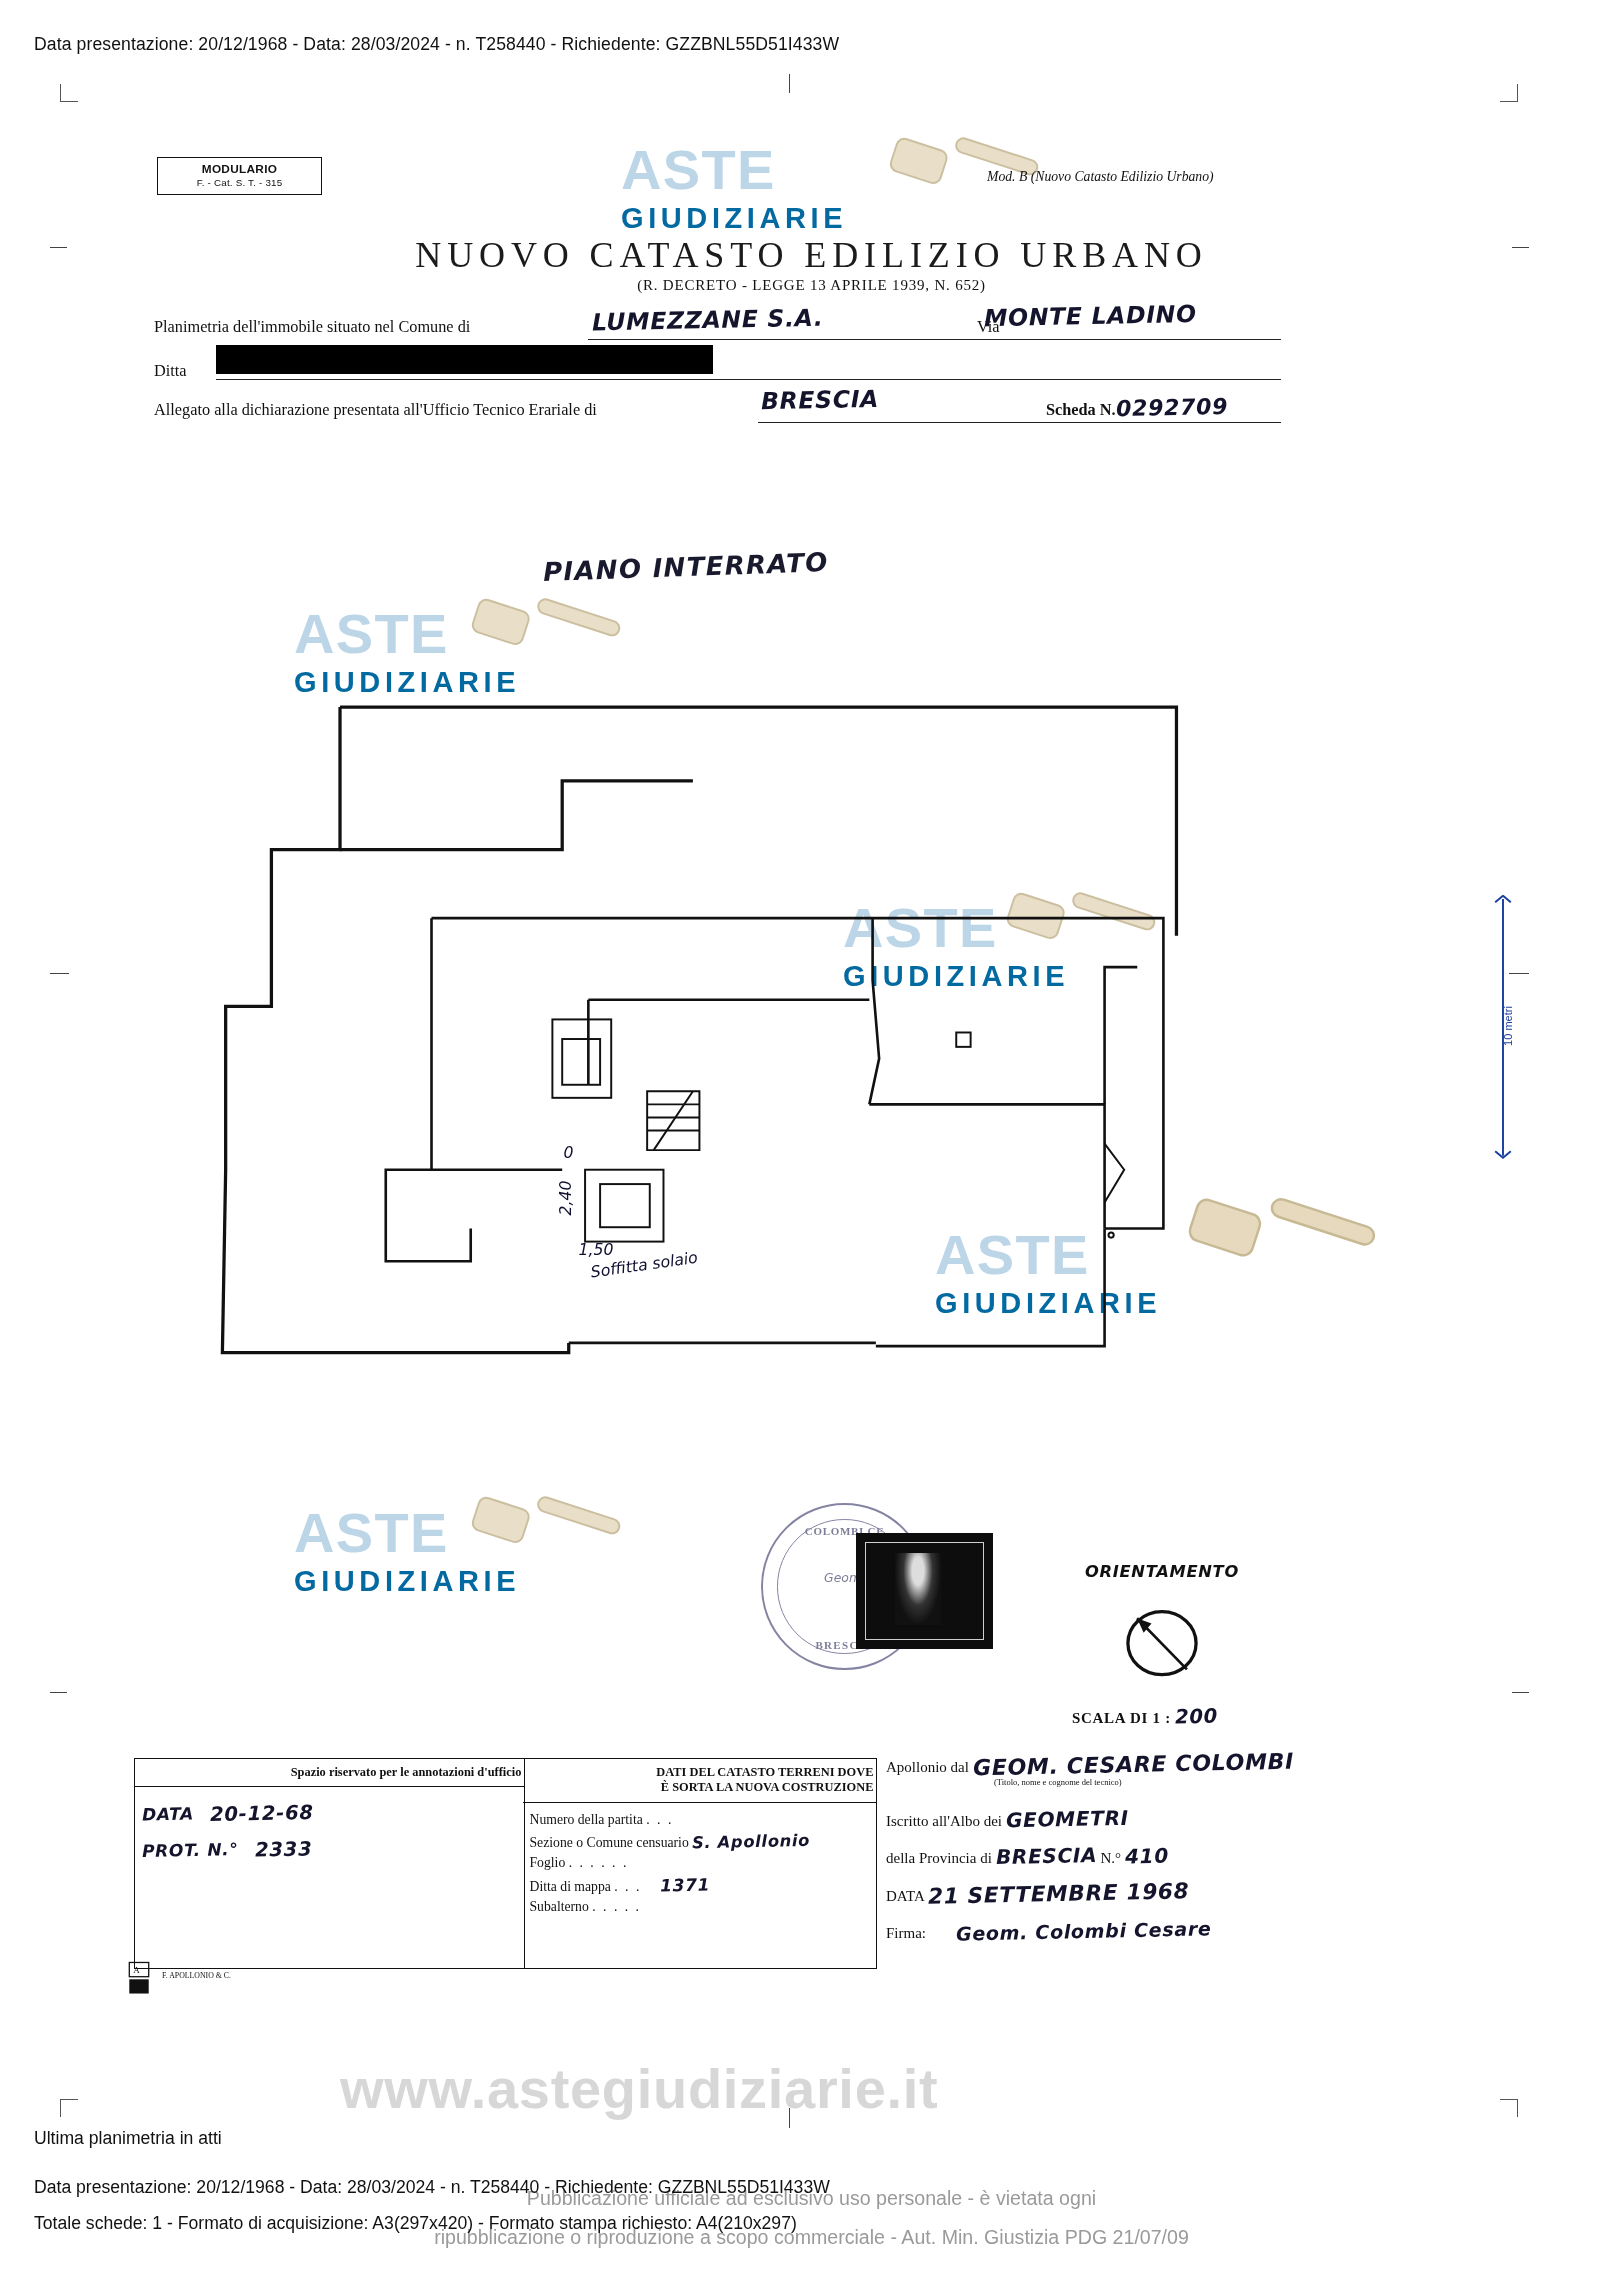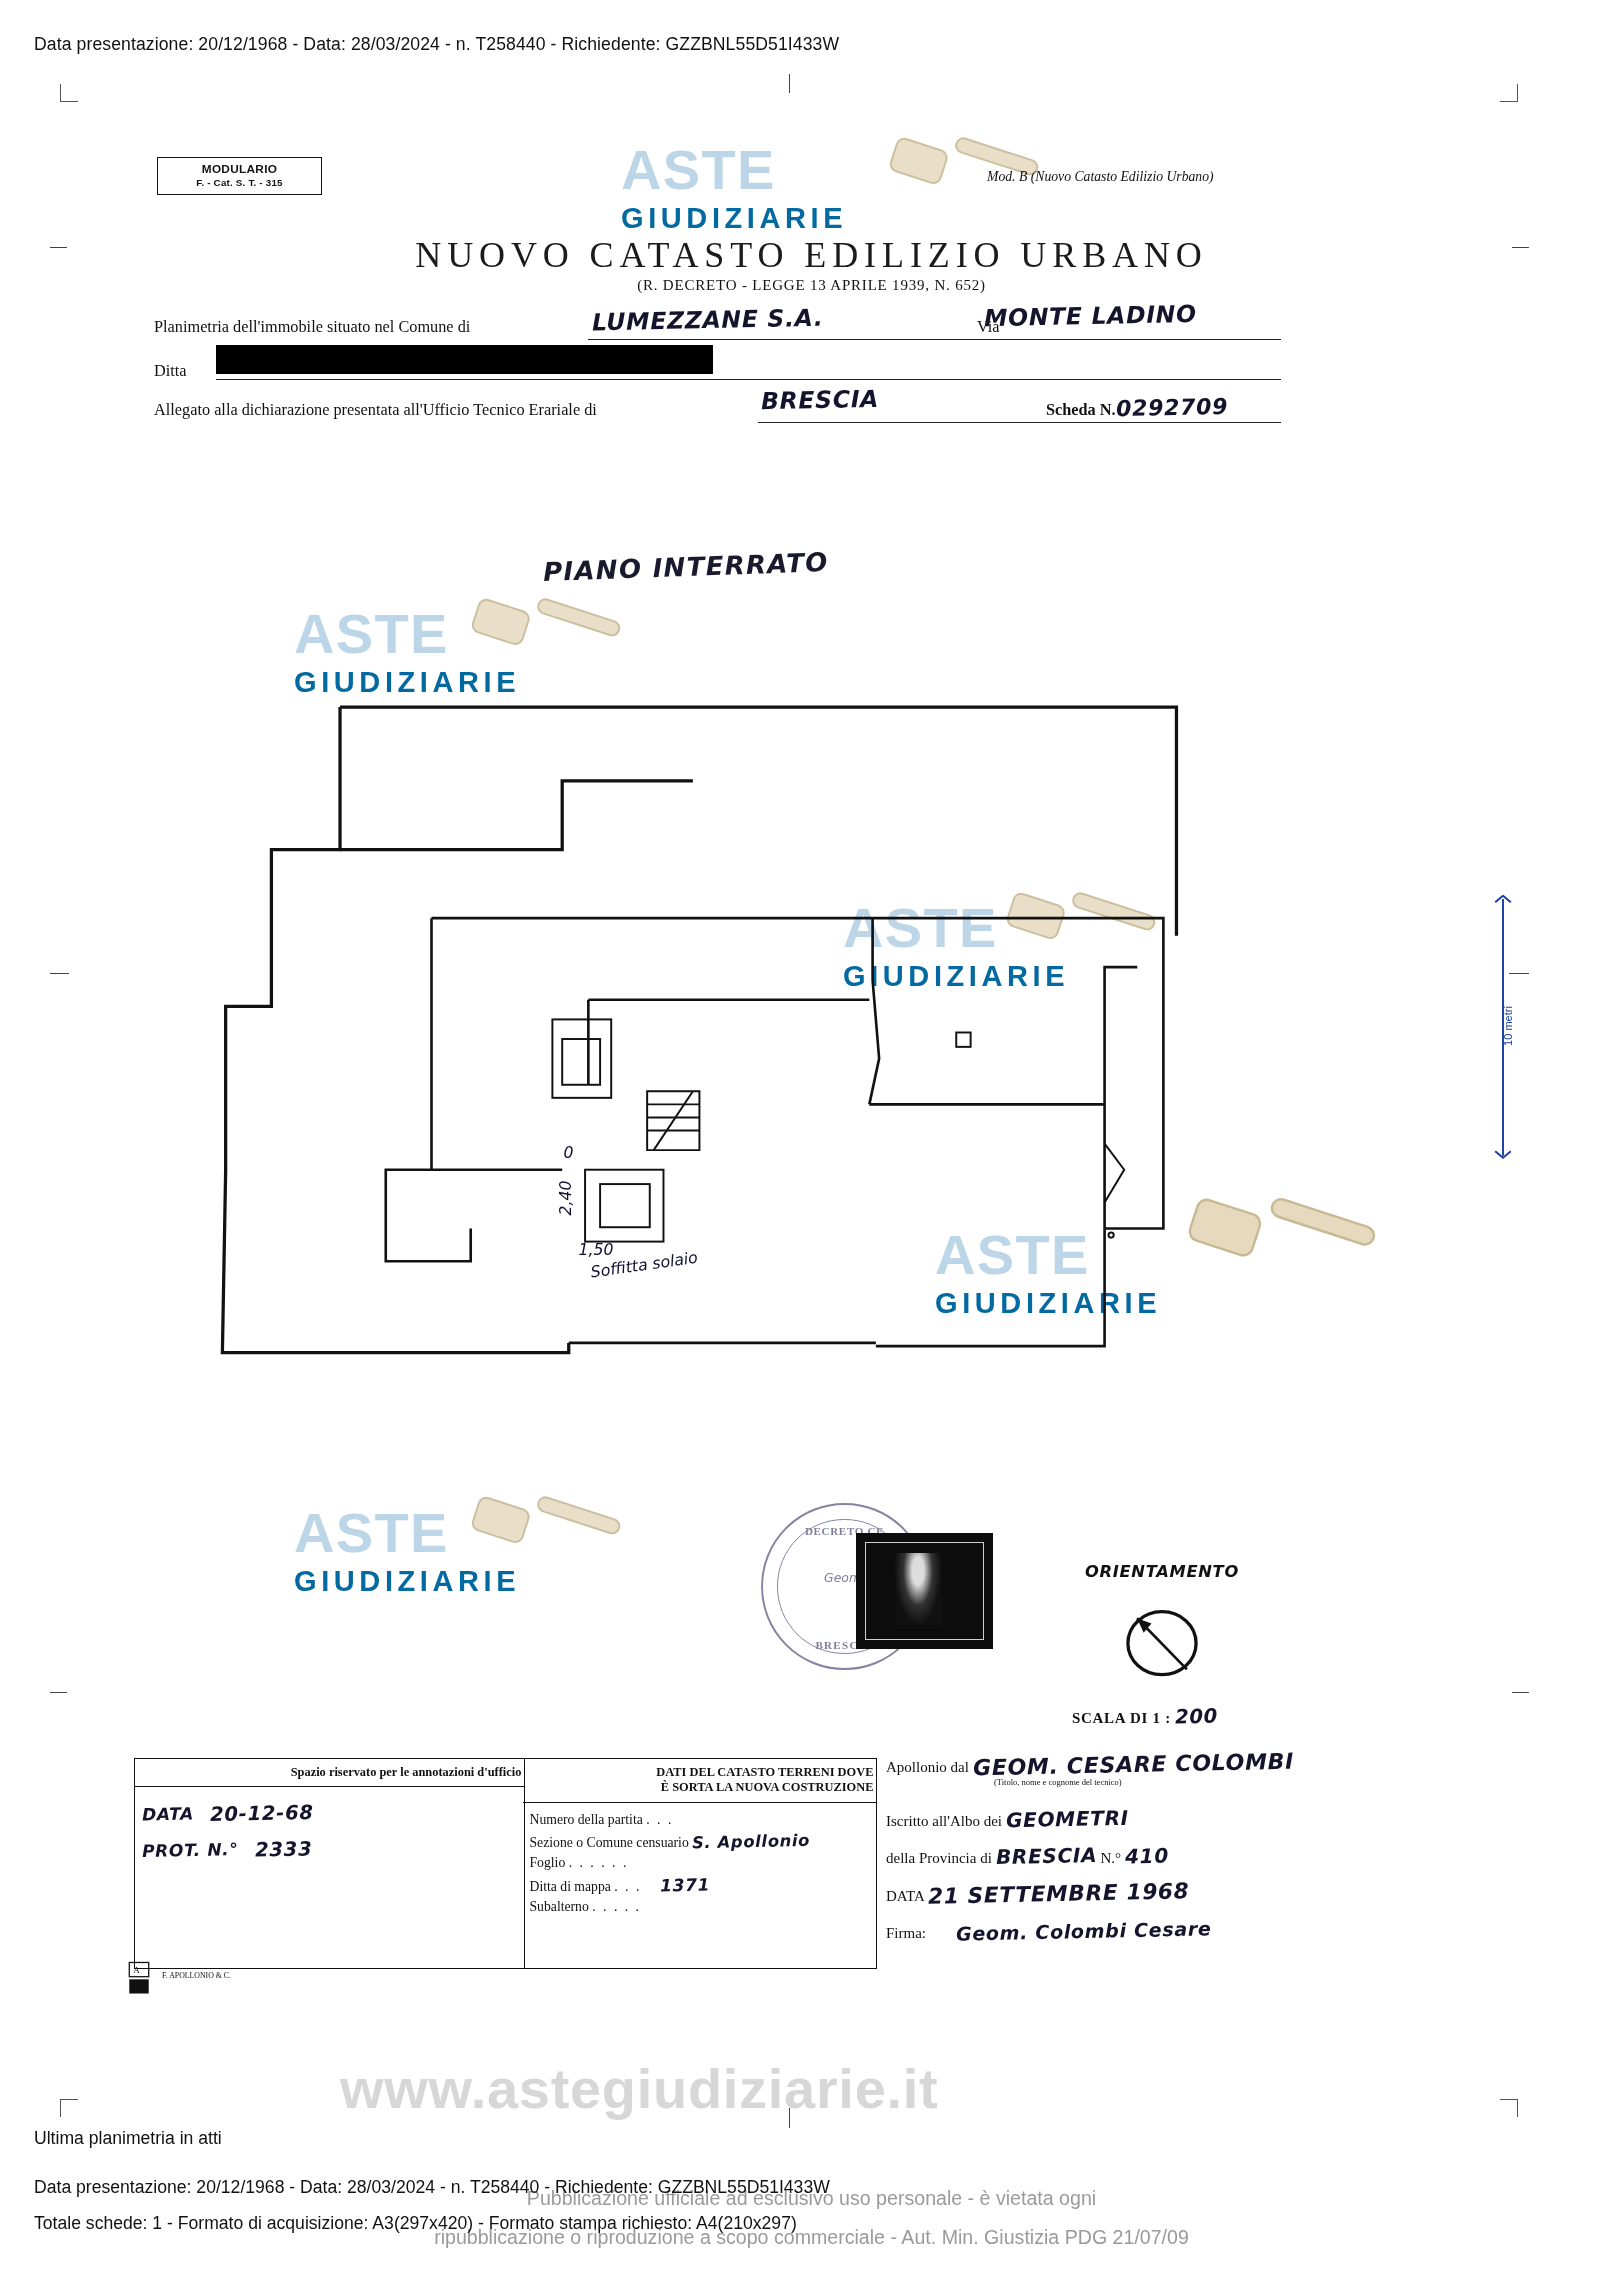--- a/index.html
+++ b/index.html
@@ -15,21 +15,21 @@
 
   
   .frame{position:absolute;left:60px;top:84px;width:1458px;height:2033px;}
   .tick{position:absolute;background:#444;}
   .corner{position:absolute;border:0.7px solid #555;}
 
   
   .modulario{position:absolute;left:157px;top:157px;width:163px;border:1.3px solid #111;
      text-align:center;padding:3.9px 0 5.2px;line-height:1.25;}
   .modulario .m1{font-size:11.8px;font-weight:bold;letter-spacing:0.3px;}
-  .modulario .m2{font-size:9.8px;font-weight:bold;letter-spacing:0.2px;}
+  .modulario .m2{font-size:9.8px;font-weight:normal;letter-spacing:0.2px;}
 
   .modb{position:absolute;left:987px;top:169px;font-size:13.7px;font-style:italic;font-family:"Liberation Serif",serif;}
 
   .title{position:absolute;left:0;right:0;top:234px;text-align:center;font-family:"Liberation Serif",serif;
      font-size:36px;letter-spacing:5.9px;color:#1b1b1b;}
   .subtitle{position:absolute;left:0;right:0;top:277px;text-align:center;font-family:"Liberation Serif",serif;
      font-size:15px;letter-spacing:0.8px;}
 
   .row{position:absolute;font-family:"Liberation Serif",serif;font-size:16.3px;}
   .hand{font-family:"DejaVu Sans",sans-serif;font-style:italic;font-weight:bold;font-size:23.5px;
@@ -246,21 +246,21 @@
     <g font-family="DejaVu Sans" font-size="24" fill="#101030" font-style="italic">
       <text x="873" y="1860" transform="rotate(-90 873 1860)">2,40</text>
       <text x="885" y="1920">1,50</text>
       <text x="905" y="1955" transform="rotate(-8 905 1955)">Soffitta solaio</text>
       <text x="862" y="1772">0</text>
     </g>
   </svg>
 
   <div class="stamp">
     <div class="stamp-in"></div>
-    <div class="stamp-t">DECRETO CE</div>
+    <div class="stamp-t">COLOMBI CE</div>
     <div class="stamp-c">Geom.</div>
     <div class="stamp-b">BRESCIA</div>
   </div>
   <div class="blackstamp">
     <div class="inner"></div>
     <div class="fig"></div>
   </div>
 
   <div class="orient-wrap">
     <div class="orient-title">ORIENTAMENTO</div>

